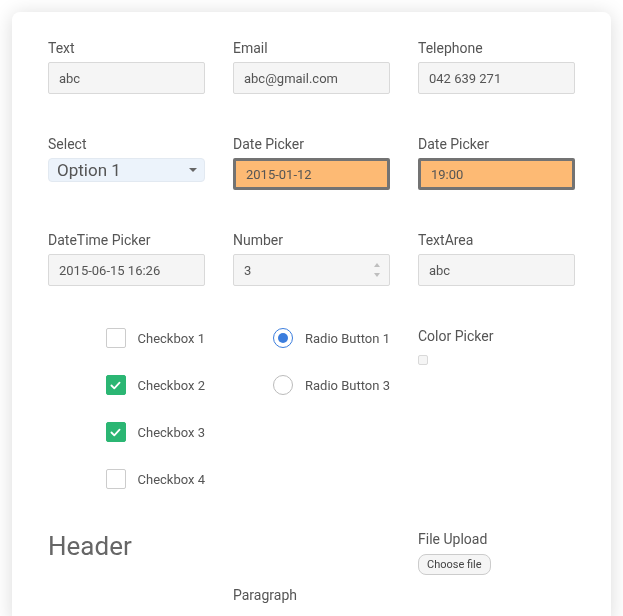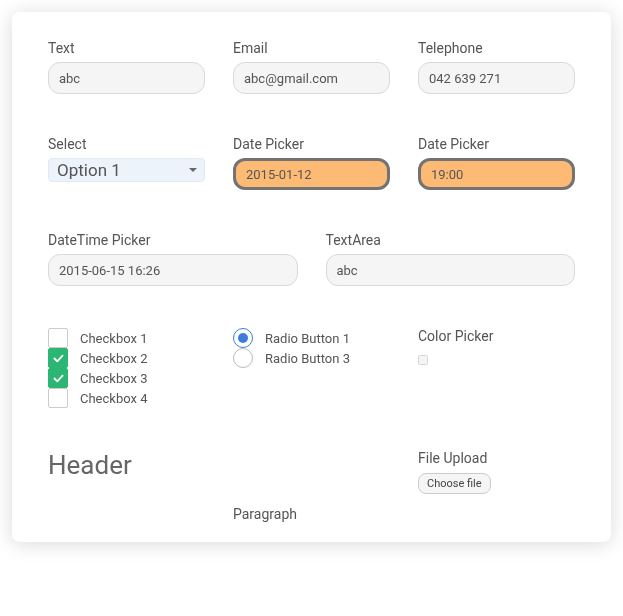--- a/index.html
+++ b/index.html
@@ -36,21 +36,21 @@
     }
     .input {
       width: 100%;
       height: 32px;
       border: 1px solid #d9d9d9;
       background: #f5f5f5;
       padding: 0 10px;
       font-size: 13px;
       color: #555;
       font-family: inherit;
-      border-radius: 12px;
+      border-radius: 2px;
     }
     .input.blue {
       background: #fdba74;
       border: 3px solid #737373;
     }
     .select-wrap {
       position: relative;
       display: block;
       width: 100%;
     }
@@ -97,22 +97,23 @@
     .number-spinner span {
       display: block; width: 0; height: 0;
       border-left: 3px solid transparent;
       border-right: 3px solid transparent;
     }
     .number-spinner .up { border-bottom: 4px solid #888; }
     .number-spinner .down { border-top: 4px solid #888; }
     .check-list, .radio-list {
       display: flex;
       flex-direction: column;
-      gap: 0;
+      gap: 27px;
       padding-top: 0;
+      align-items: flex-end;
     }
     .check-item, .radio-item {
       display: flex;
       align-items: center;
       gap: 12px;
       font-size: 13px;
       color: #555;
     }
     .checkbox {
       width: 20px; height: 20px;
@@ -220,20 +221,30 @@
       <input class="input blue" type="text" value="19:00" style="">
     </div>
   </div>
 
   <div class="row">
     <div class="col">
       <label class="label">DateTime Picker</label>
       <input class="input" type="text" value="2015-06-15 16:26" style="">
     </div>
     <div class="col">
+      <label class="label">Number</label>
+      <div class="number-wrap">
+        <input class="input" type="text" value="3" style="">
+        <span class="number-spinner">
+          <span class="up"></span>
+            <span class="down"></span>
+        </span>
+      </div>
+    </div>
+    <div class="col">
       <label class="label">TextArea</label>
       <input class="input" type="text" value="abc" style="">
     </div>
   </div>
 
   <div class="row">
     <div class="col">
       <div class="check-list" id="checkbox-list">
           <div class="check-item">
             <span class="checkbox"></span>

